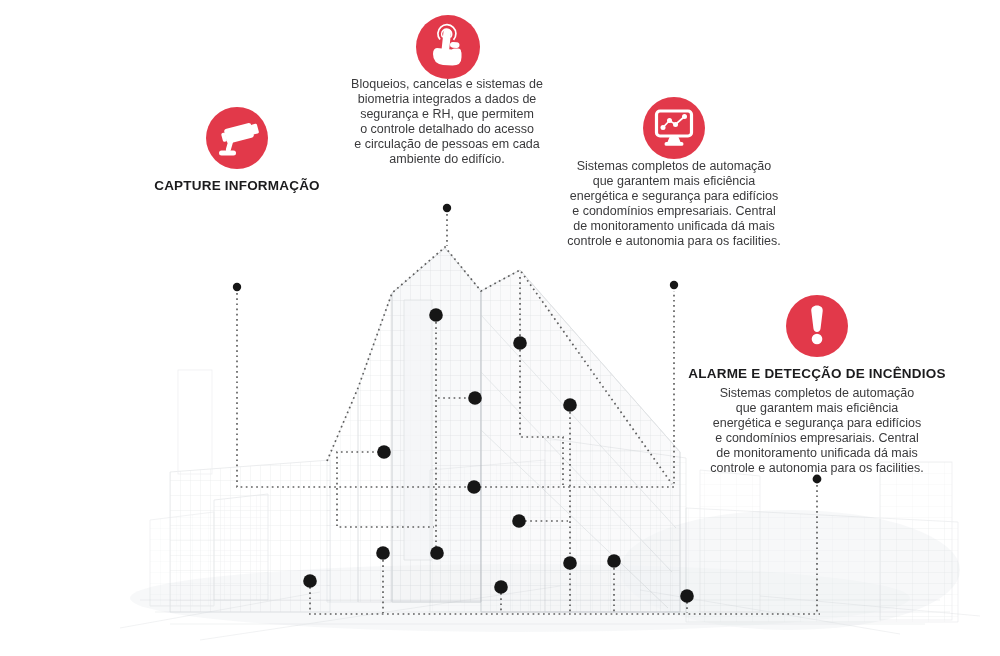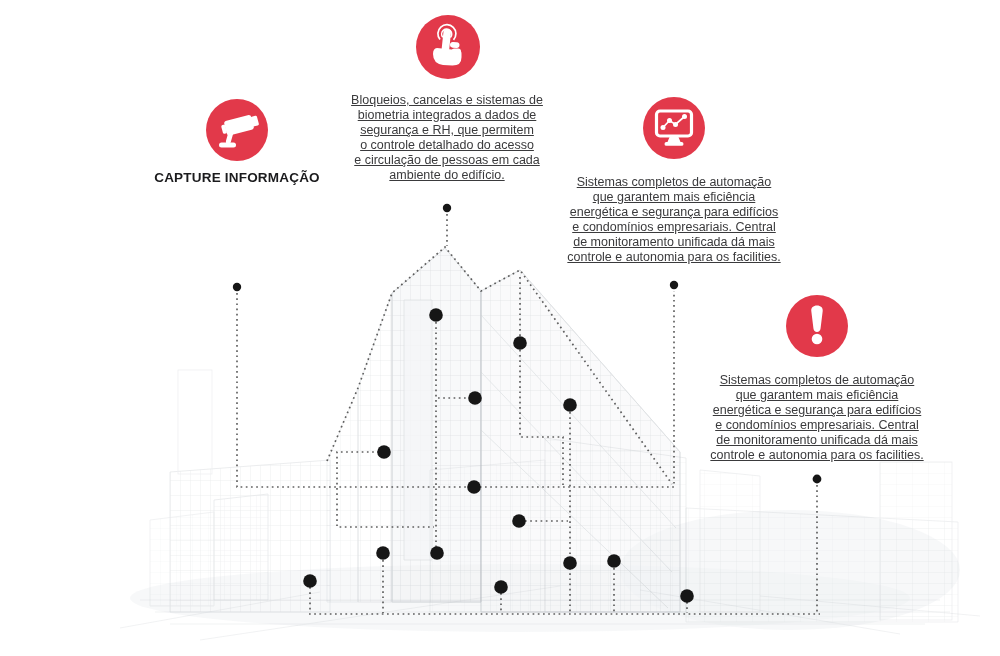--- a/index.html
+++ b/index.html
@@ -9,23 +9,23 @@
   }
   #scene{position:absolute;left:0;top:0;}
   .callout{position:absolute;text-align:center;color:#3c3c3c;}
   .icon-wrap{width:62px;height:62px;margin:0 auto;}
   .icon-wrap svg{display:block;}
   .callout h3{
     font-size:13.5px;line-height:16px;font-weight:bold;color:#1b1b1d;
     margin:9px 0 4px 0;letter-spacing:.2px;
   }
   .callout p{
-    font-size:12.5px;line-height:15px;margin:16px;white-space:pre-line;color:#3a3a3c;text-decoration:underline;
+    font-size:12.5px;line-height:15px;margin:0;white-space:pre-line;color:#3a3a3c;
   }
-  #callout-capture{left:117px;top:99px;width:240px;}
+  #callout-capture{left:117px;top:107px;width:240px;}
   #callout-sistemas{left:327px;top:15px;width:240px;}
   #callout-controle{left:546px;top:97px;width:256px;}
   #callout-alarme{left:684px;top:295px;width:266px;}
 </style>
 </head>
 <body>
 
 <div id="canvas">
 
   <svg id="scene" width="1000" height="656" viewBox="0 0 1000 656">
@@ -191,20 +191,21 @@
   </div>
 
   <div class="callout" id="callout-alarme">
     <div class="icon-wrap">
       <svg width="62" height="62" viewBox="0 0 62 62">
         <circle cx="31" cy="31" r="31" fill="#E2394A"></circle>
         <path fill="#ffffff" d="M31 10.5 c3.7 0 6.1 2.3 5.7 5.5 l-2.15 17.6 c-.26 2.1 -1.63 3.4 -3.55 3.4 s-3.29 -1.3 -3.55 -3.4 l-2.15 -17.6 c-.4 -3.2 2 -5.5 5.7 -5.5 z"></path>
         <circle fill="#ffffff" cx="31" cy="44" r="5.3"></circle>
       </svg>
     </div>
+    <h3>ALARME E DETECÇÃO DE INCÊNDIOS</h3>
     <p>Sistemas completos de automação
 que garantem mais eficiência
 energética e segurança para edifícios
 e condomínios empresariais. Central
 de monitoramento unificada dá mais
 controle e autonomia para os facilities.</p>
   </div>
 
 </div>
 

